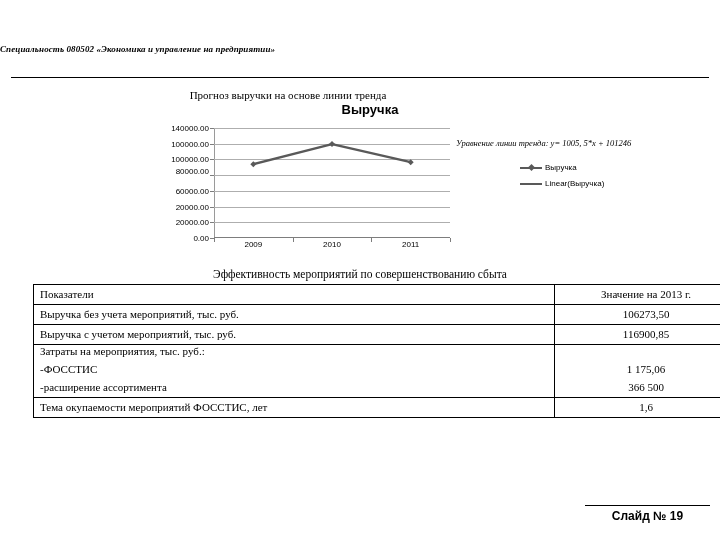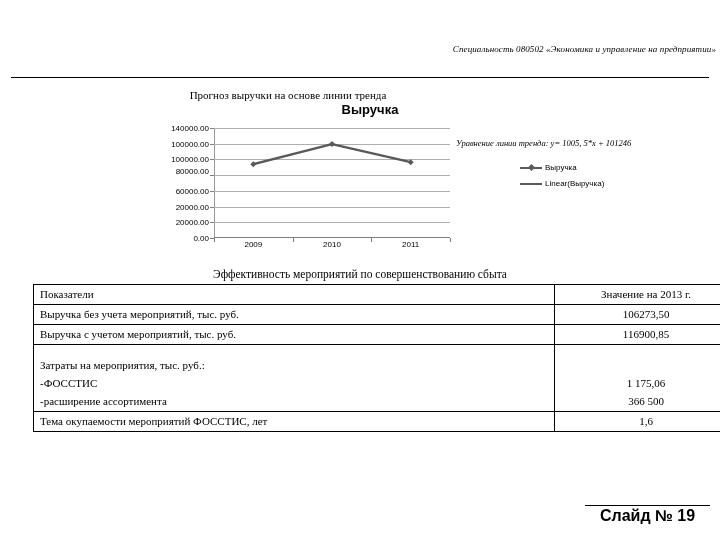--- a/index.html
+++ b/index.html
@@ -17,25 +17,24 @@
   }
 
   
   .header-block {
     position: absolute;
     left: 0;
     top: 42px;
     width: 720px;
   }
   .header-line {
-    text-align: right;
     padding-right: 4px;
     font-family: "Liberation Serif", "DejaVu Serif", serif;
     font-style: italic;
-    font-weight: normal;
+    font-weight: bold;
     font-size: 9px;
     letter-spacing: 0.1px;
     line-height: 15px;
     white-space: nowrap;
   }
   .header-line .underlined {
     text-decoration: underline;
   }
   .header-rule {
     position: absolute;
@@ -225,21 +224,21 @@
     vertical-align: top;
   }
   .data-table td.col-value {
     width: 170px;
     text-align: center;
     white-space: nowrap;
   }
   .data-table td.col-name {
     white-space: nowrap;
   }
-  .data-table tr.group td { padding-top: 14px; padding-bottom: 3px; }
+  .data-table tr.group td { padding-top: 0; padding-bottom: 3px; }
   .sub-line {
     display: block;
     margin-top: 5px;
   }
 
   
   .footer-rule {
     position: absolute;
     left: 585px;
     top: 505px;
@@ -247,21 +246,21 @@
     height: 0;
     border-top: 1px solid #000;
   }
   .footer-text {
     position: absolute;
     left: 585px;
     top: 508px;
     width: 125px;
     text-align: center;
     font-family: "Liberation Sans", "DejaVu Sans", sans-serif;
-    font-size: 16px;
+    font-size: 12px;
     font-weight: bold;
     line-height: 16px;
   }
 </style>
 </head>
 <body>
 
 <div class="header-block">
   <div class="header-line">
     <span>Специальность 080502 «Экономика и управление на предприятии»</span>

